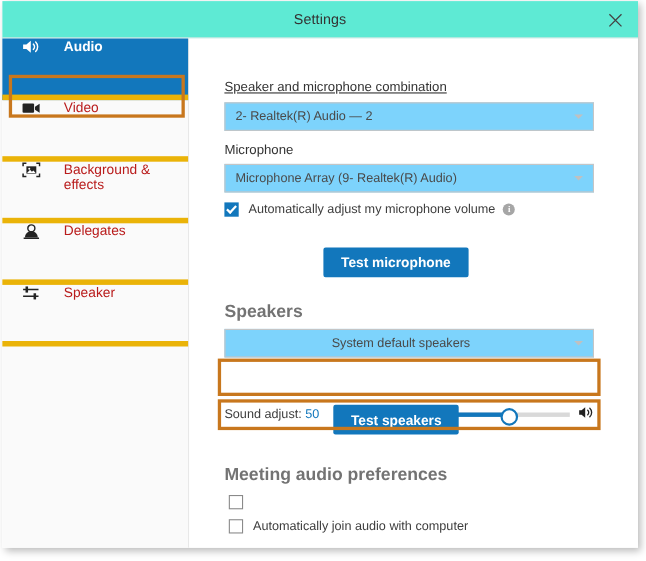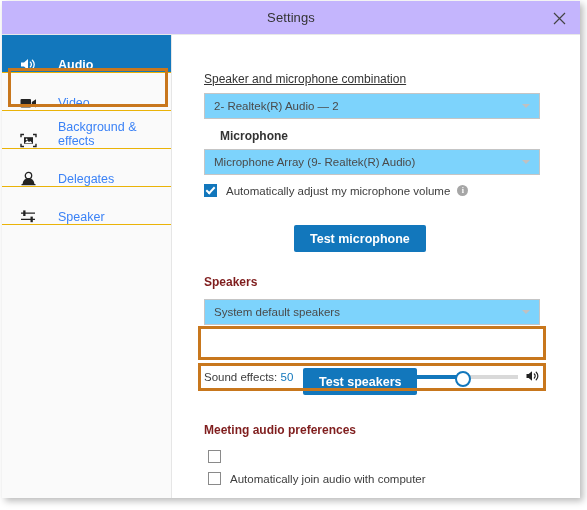--- a/index.html
+++ b/index.html
@@ -25,21 +25,21 @@
     background: #ffffff;
     box-shadow: 3px 3px 7px rgba(0,0,0,0.28);
     box-sizing: border-box;
     overflow: hidden;
   }
 
   
   #title-bar {
     position: relative;
     height: 33px;
-    background: #c4b5fd;
+    background: #5eead4;
     border-bottom: 1px solid #e8e8e8;
   }
   #window-title {
     position: absolute;
     left: 0; right: 0; top: 9px;
     text-align: center;
     font-size: 13px;
     color: #333333;
     letter-spacing: .1px;
   }
@@ -66,40 +66,40 @@
   
   #sidebar {
     width: 170px;
     background: #fafafa;
     border-right: 1px solid #e6e6e6;
     box-sizing: border-box;
     position: relative;
   }
   .nav-item {
     position: relative;
-    height: 38px;
-    display: flex;
-    align-items: flex-end;
+    height: 56px;
+    display: flex;
+    align-items: flex-start;
     padding-left: 18px;
-    border-bottom: 1px solid #eab308;
+    border-bottom: 5px solid #eab308;
     box-sizing: border-box;
     cursor: pointer;
     color: #333333;
   }
   .nav-item .nav-icon {
     width: 22px;
     display: flex;
     align-items: center;
     justify-content: flex-start;
     flex: none;
   }
   .nav-item .nav-label {
     margin-left: 16px;
     font-size: 12.5px;
-    color: #3b82f6;
+    color: #b91c1c;
   }
   .nav-item.active {
     background: #1277bc;
   }
   .nav-item.active .nav-label {
     color: #ffffff;
     font-weight: bold;
   }
 
   
@@ -214,23 +214,23 @@
     font-weight: bold;
     border: none;
     border-radius: 2px;
     height: 27px;
     padding: 0 16px;
     cursor: pointer;
     font-family: "Liberation Sans", sans-serif;
   }
 
   .section-heading {
-    font-size: 12px;
+    font-size: 16px;
     font-weight: bold;
-    color: #7f1d1d;
+    color: #737373;
   }
 
   
   #volume-row {
     position: absolute;
     left: 32px;
     top: 331px;
     width: 336px;
     height: 22px;
     display: flex;
@@ -372,45 +372,45 @@
 
     <div id="main-panel">
 
       <div class="field-label" style="position:absolute;left:32px;top:37px;text-decoration:underline;">Speaker and microphone combination</div>
 
       <div class="select-box" style="position:absolute;left:32px;top:58px;width:336px;">
         <span>2- Realtek(R) Audio — 2</span>
         <span class="select-caret"></span>
       </div>
 
-      <div class="field-label" style="position:absolute;left:48px;top:94px;font-weight:bold;">Microphone</div>
+      <div class="field-label" style="position:absolute;left:32px;top:94px;">Microphone</div>
 
       <div class="select-box" style="position:absolute;left:32px;top:114px;width:336px;">
         <span>Microphone Array (9- Realtek(R) Audio)</span>
         <span class="select-caret"></span>
       </div>
 
       <div class="check-row" style="position:absolute;left:32px;top:149px;align-items:center;">
         <span class="cb checked"></span>
         <span class="check-label">Automatically adjust my microphone volume</span>
         <span class="info-icon">i</span>
       </div>
 
       <button class="primary-btn" style="position:absolute;left:122px;top:190px;">Test microphone</button>
 
       <div class="section-heading" style="position:absolute;left:32px;top:240px;">Speakers</div>
 
-      <div class="select-box" style="position:absolute;left:32px;top:264px;width:336px;">
+      <div class="select-box" style="position:absolute;left:32px;top:264px;width:336px;justify-content:center;">
         <span>System default speakers</span>
         <span class="select-caret"></span>
       </div>
 
       <div id="volume-row">
         <div id="volume-text">
-          <span>Sound effects:</span>
+          <span>Sound adjust:</span>
           <span id="volume-value">50</span>
         </div>
         <div id="slider-area">
           <span>
             <svg width="14" height="12" viewBox="0 0 14 12" aria-hidden="true">
               <path d="M0.5 4 h2.2 L6 1.3 v9.4 L2.7 8 H0.5 Z" fill="#222222"></path>
               <path d="M8.2 3.6 L12.6 8.4 M12.6 3.6 L8.2 8.4" stroke="#222222" stroke-width="1.1"></path>
             </svg>
           </span>
           <div class="slider-track">

